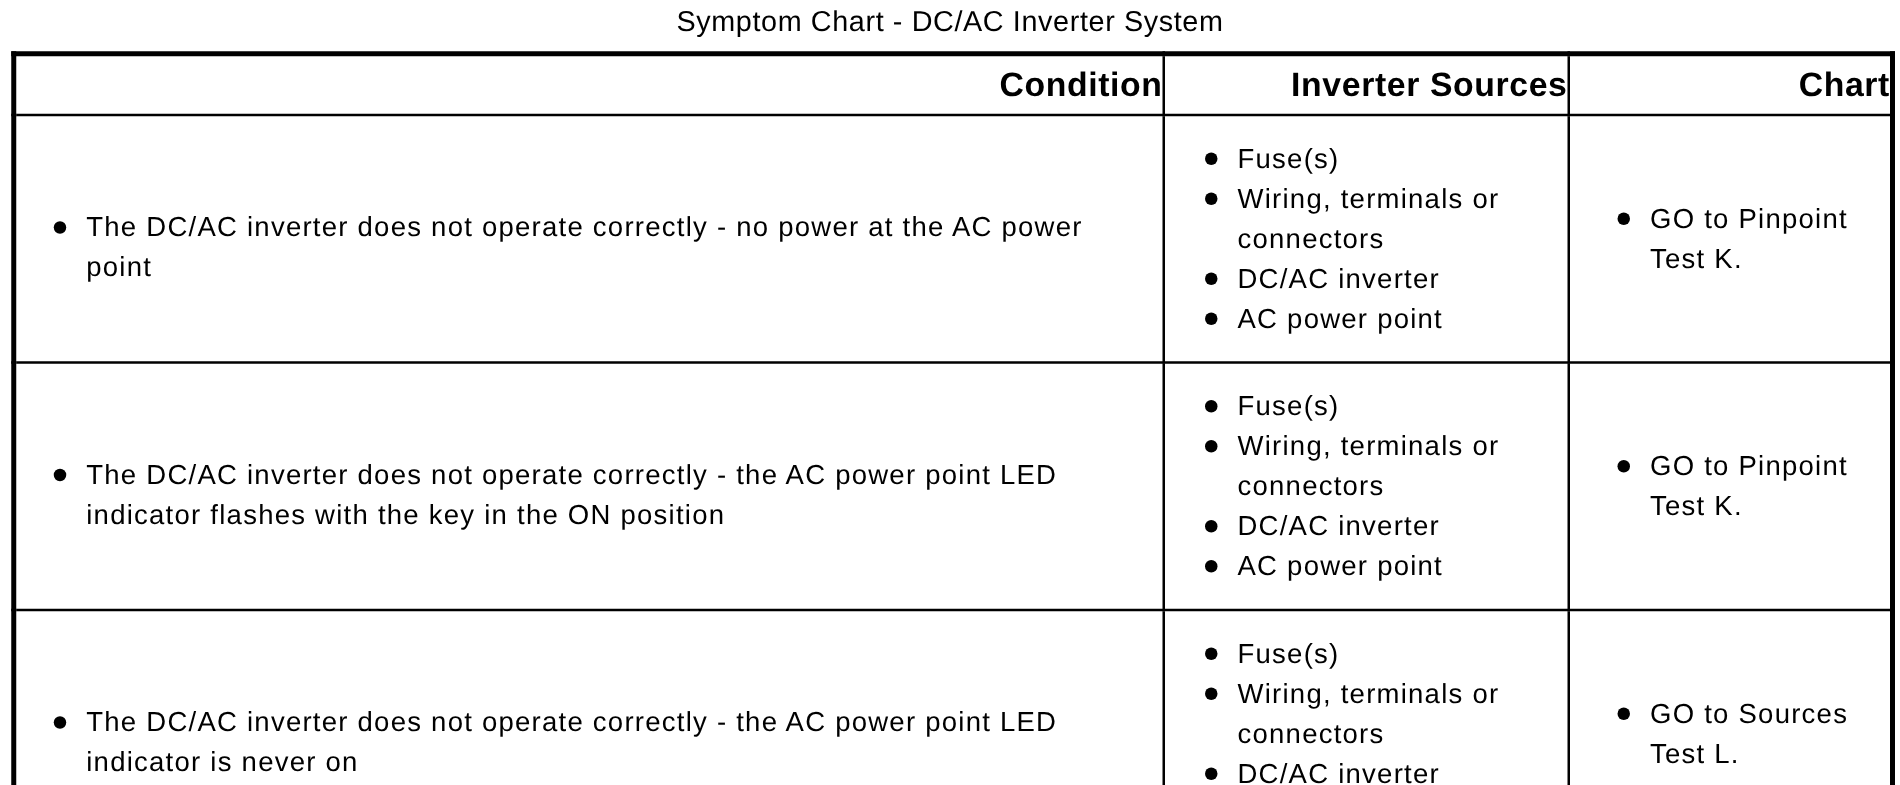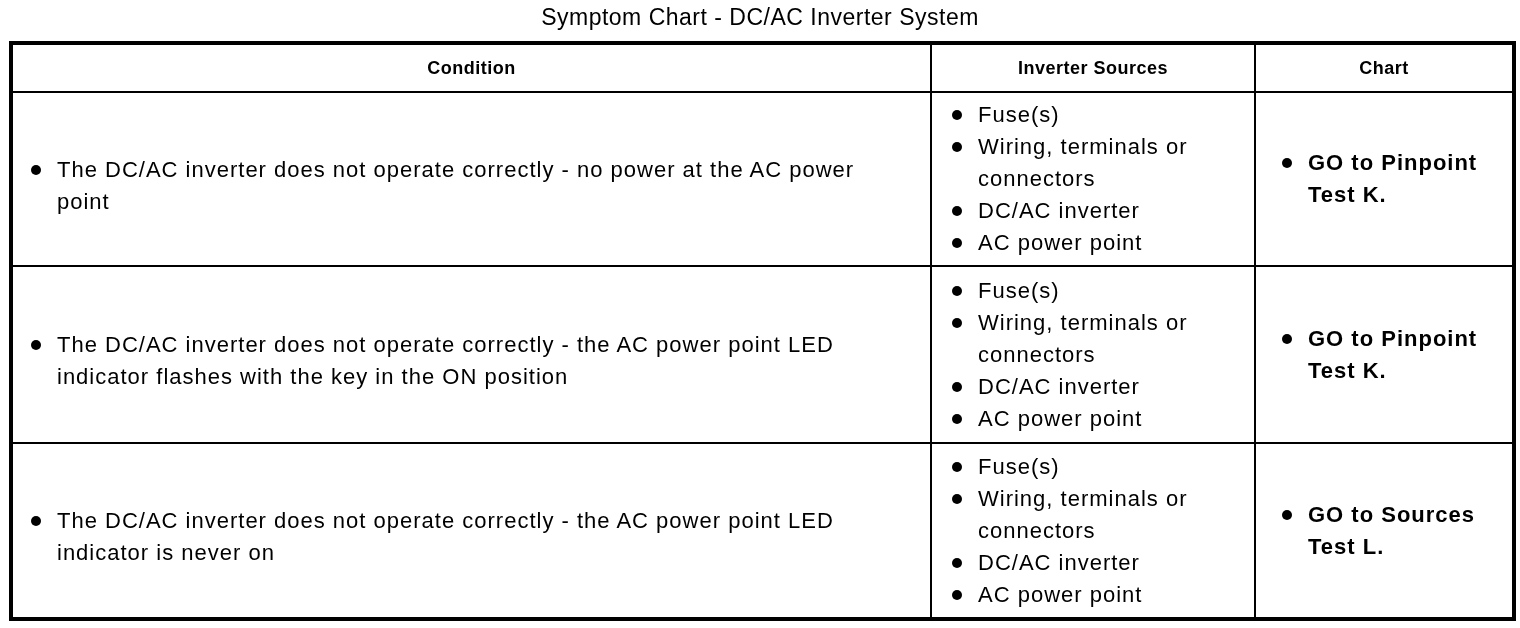--- a/index.html
+++ b/index.html
@@ -25,42 +25,42 @@
     width: 1503px;
     margin: 10px 8px 0 9px;
     border: 4px solid #000000;
   }
   .symptom-table th,
   .symptom-table td {
     border: 2px solid #000000;
     padding: 0;
   }
   .symptom-table th {
-    font-size: 18px;
+    font-size: 27px;
     font-weight: bold;
     letter-spacing: 0.5px;
     height: 49px;
-    text-align: center;
+    text-align: right;
     vertical-align: middle;
   }
   .symptom-table td {
     font-size: 22px;
     letter-spacing: 1px;
     line-height: 32px;
     vertical-align: middle;
   }
   tr.row-1 { height: 173px; }
   tr.row-2 { height: 177px; }
   tr.row-3 { height: 176px; }
   td.cell-condition { padding: 21px 24px 8px 18px; }
   td.cell-sources   { padding: 6px 8px 6px 20px; }
-  td.cell-action    { padding: 8px 6px 8px 26px; font-weight: bold; }
+  td.cell-action    { padding: 8px 6px 8px 26px; }
   ul.bullet-list {
     list-style: none;
-    margin: 0;
+    margin: 12px;
     padding: 0;
   }
   ul.bullet-list li { display: flex; }
   .bullet {
     flex: 0 0 10px;
     width: 10px;
     height: 10px;
     border-radius: 50%;
     background: #000000;
     margin: 11px 16px 0 0;

